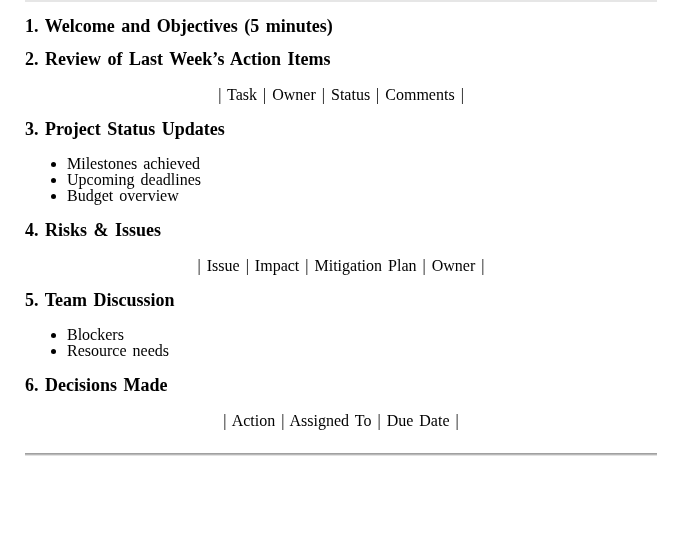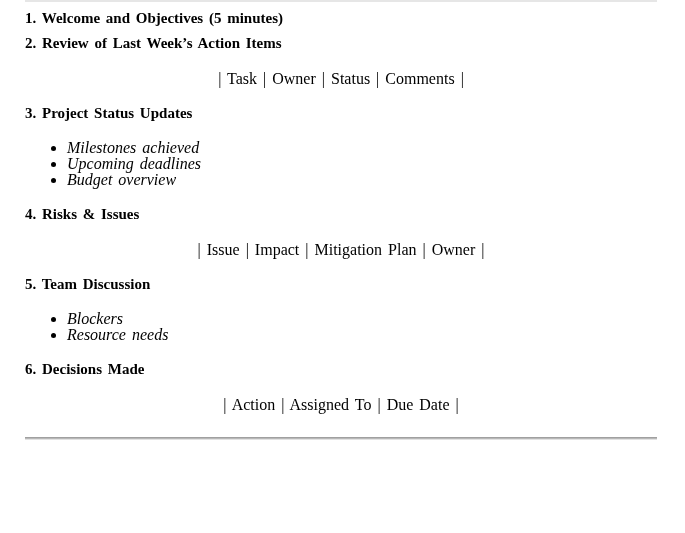--- a/index.html
+++ b/index.html
@@ -17,38 +17,37 @@
   }
   .doc {
     margin: 0 28px 0 25px;
   }
   .rule-top {
     height: 2px;
     background: #e6e6e6;
     margin: 0;
   }
   .heading {
-    font-size: 15px;
+    font-size: 18px;
     font-weight: bold;
     line-height: 17px;
-    margin: 8px 0;
+    margin: 16px 0;
   }
   .table-row {
     font-size: 16px;
     line-height: 17px;
     margin: 18px 0;
     text-align: center;
   }
   ul.bullets {
     font-size: 16px;
     line-height: 16px;
     margin: 18px 0;
     padding: 0 0 0 42px;
     list-style-type: disc;
-    font-style: italic;
   }
   ul.bullets li {
     margin: 0;
     padding: 0;
   }
   .rule-bottom {
     height: 2px;
     background: linear-gradient(to bottom, #949494, #c4c4c4);
     border-bottom: 1px solid #e2e2e2;
     margin: 24px 0 0 0;

